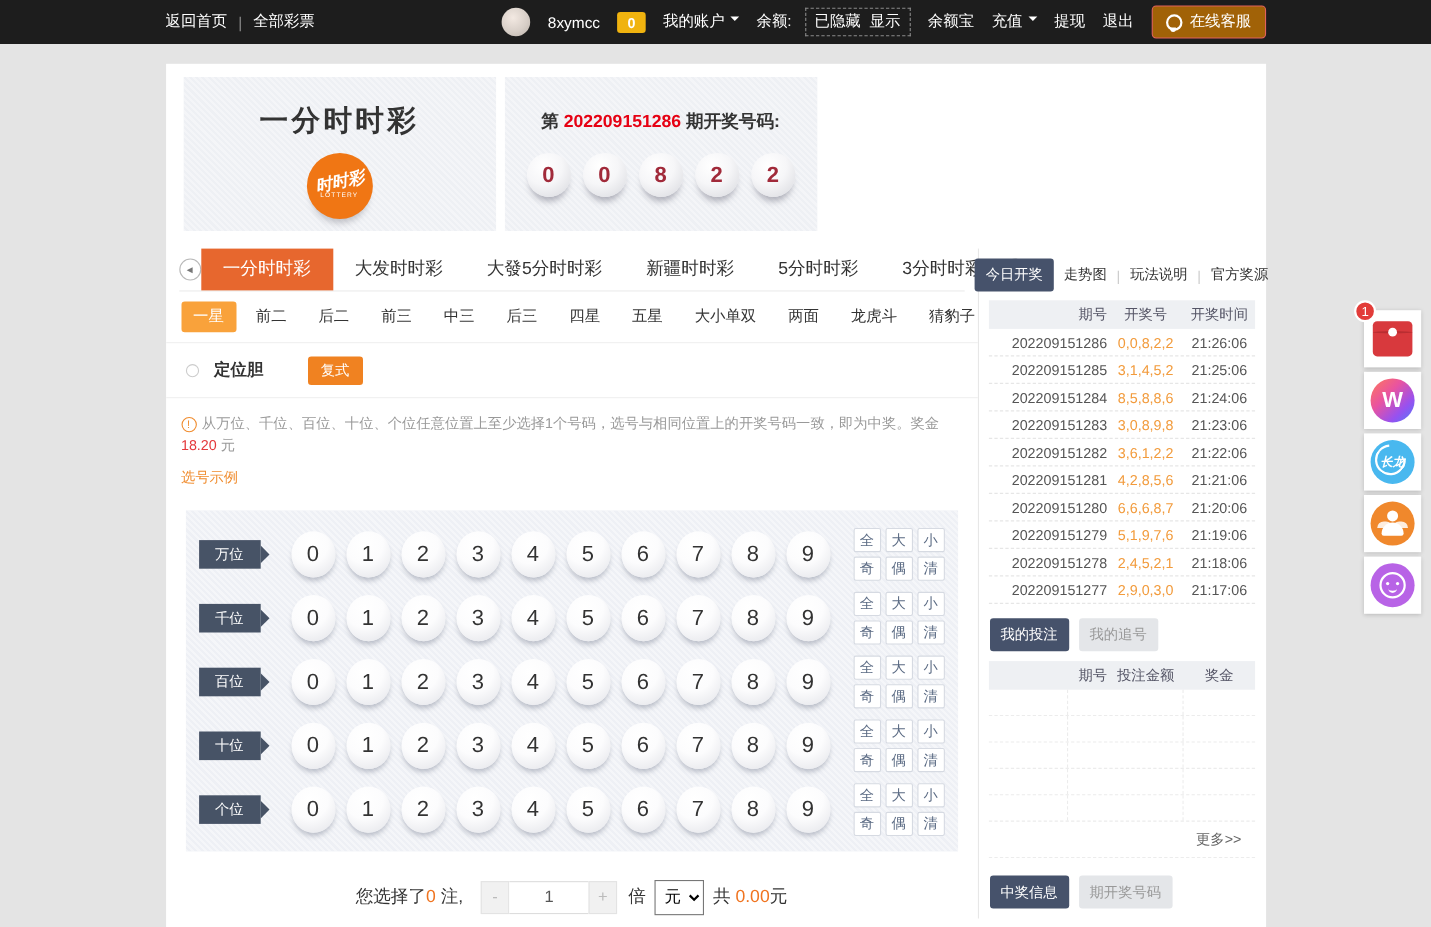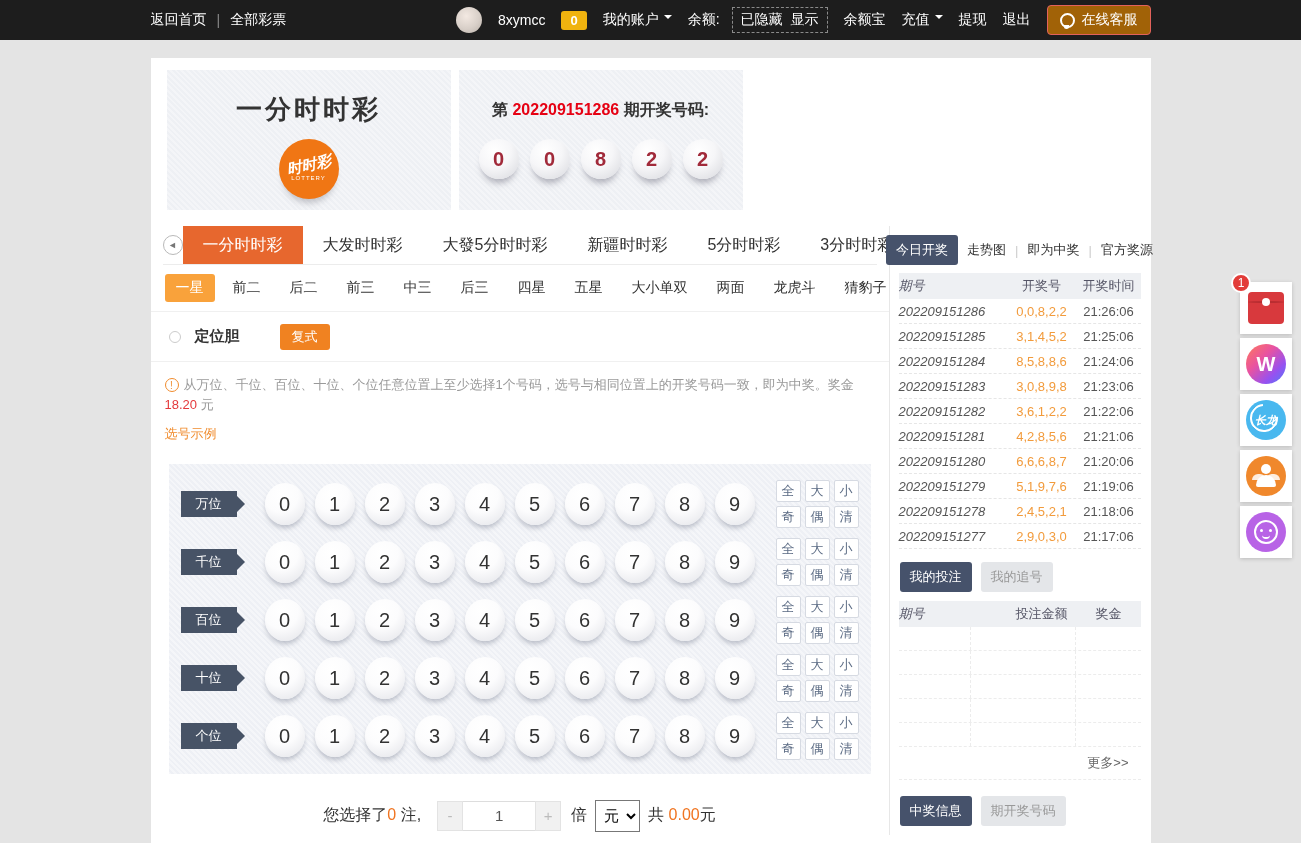--- a/index.html
+++ b/index.html
@@ -100,21 +100,21 @@
 
   
   .sidebar-head { display:flex; align-items:center; gap:9px; padding:9px 10px 8px;justify-content:center; }
   .side-btn-dark { background:#46526b; color:#fff; padding:6px 10px; border-radius:3px; font-size:13px; cursor:pointer; white-space:nowrap; }
   .side-btn-gray { background:#e4e6e9; color:#999; padding:6px 10px; border-radius:3px; font-size:13px; cursor:pointer; white-space:nowrap; }
   .side-link { color:#333; font-size:13px; white-space:nowrap; }
   .side-sep { color:#ccc; }
   .s-table { margin:0 9px; }
   .s-head { display:flex; background:#eef0f3; height:26px; line-height:26px; color:#556; }
   .s-row { display:flex; height:25px; line-height:25px; border-bottom:1px dashed #e6e6e6; color:#555; }
-  .c1 { width:108px; text-align:left;font-style:italic; }
+  .c1 { width:108px; text-align:right; }
   .c2 { width:70px; text-align:center; }
   .c3 { width:64px; text-align:center; }
   .num-col { color:#f29b3c; }
   .bet-tabs { display:flex; gap:9px; padding:13px 10px 9px; }
   .empty-row { height:24px; border-bottom:1px dashed #ececec; display:flex; }
   .empty-row .ec { border-right:1px dashed #ececec; }
   .ec1 { width:72px; } .ec2 { width:105px; }
   .more-row { text-align:right; padding:7px 12px; color:#666; border-bottom:1px dashed #ececec; }
   .more-link { cursor:pointer; }
 
@@ -383,21 +383,21 @@
           <span class="orange">0.00</span><span>元</span>
         </span>
       </div>
     </div>
 
     <div class="sidebar">
       <div class="sidebar-head">
         <span class="side-btn-dark">今日开奖</span>
         <a class="side-link">走势图</a>
         <span class="side-sep">|</span>
-        <a class="side-link">即为中奖</a>
+        <a class="side-link">玩法说明</a>
         <span class="side-sep">|</span>
         <a class="side-link">官方奖源</a>
       </div>
       <div class="s-table">
         <div class="s-head">
           <span class="c1">期号</span>
           <span class="c2">开奖号</span>
           <span class="c3">开奖时间</span>
         </div>
         <div>

